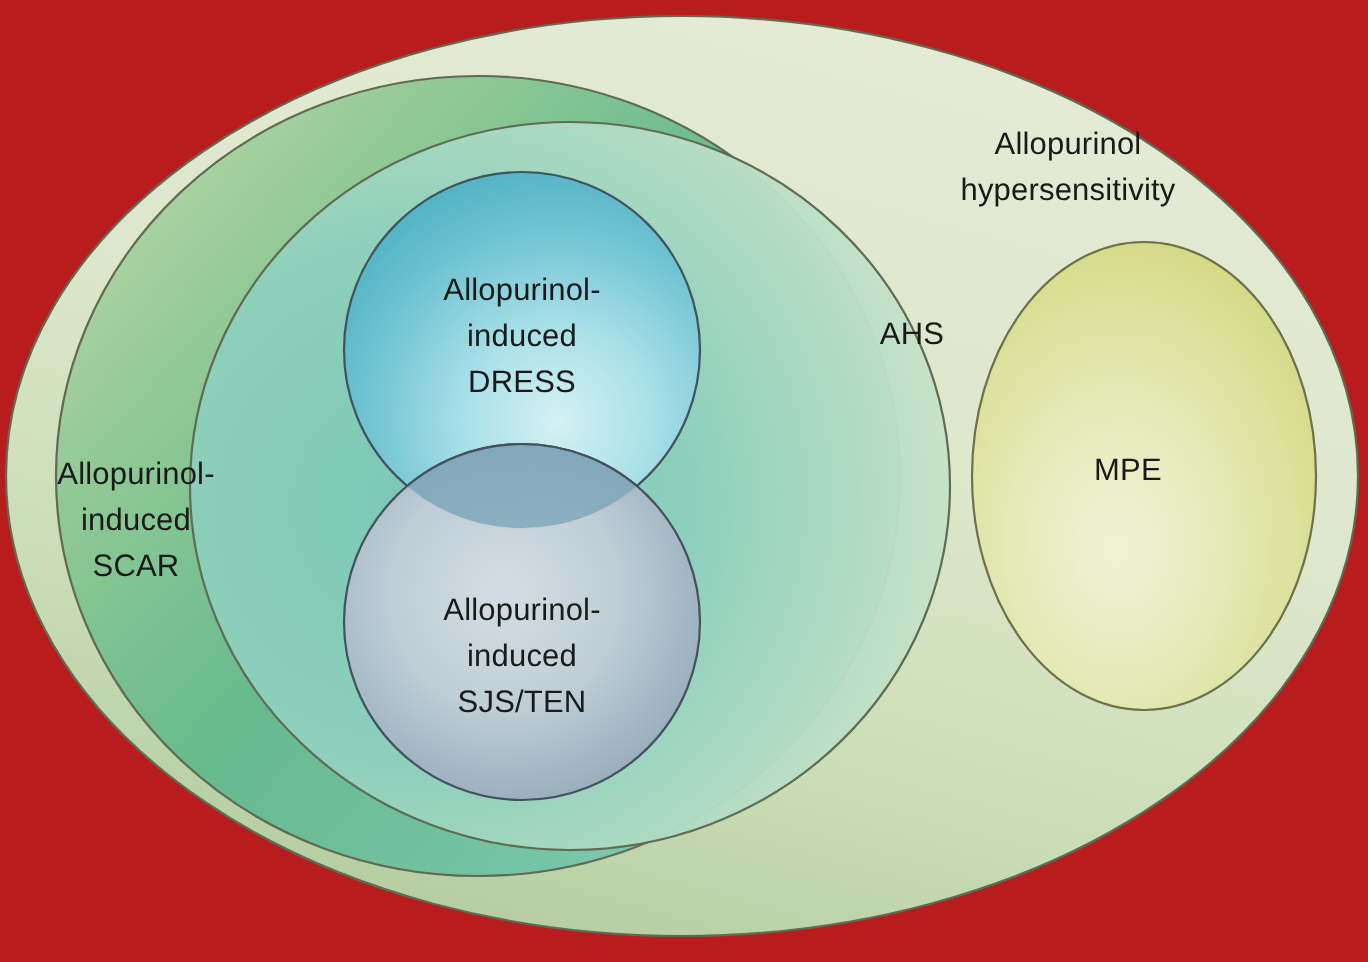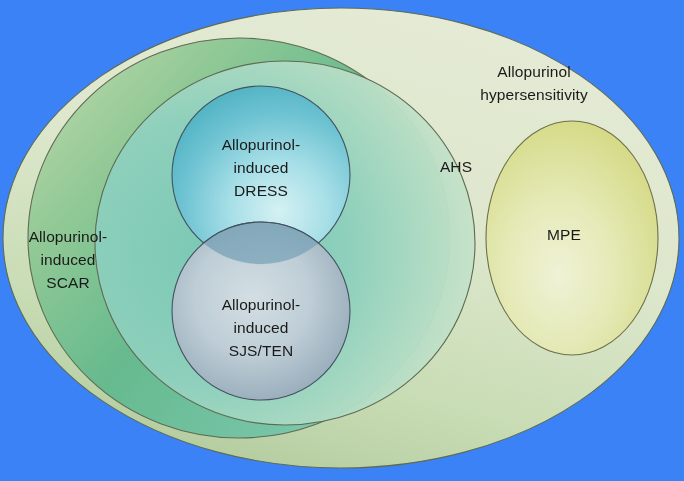--- a/index.html
+++ b/index.html
@@ -11,21 +11,21 @@
   body {
     width: 684px;
     height: 481px;
     overflow: hidden;
     font-family: "Liberation Sans", "DejaVu Sans", sans-serif;
   }
   #diagram-root {
     position: relative;
     width: 684px;
     height: 481px;
-    background: #3b82f6;
+    background: #b91c1c;
   }
   svg#venn-svg {
     display: block;
     width: 684px;
     height: 481px;
   }
   .venn-label {
     font-family: "Liberation Sans", "DejaVu Sans", sans-serif;
     fill: #1a1a1a;
     font-size: 15.5px;

